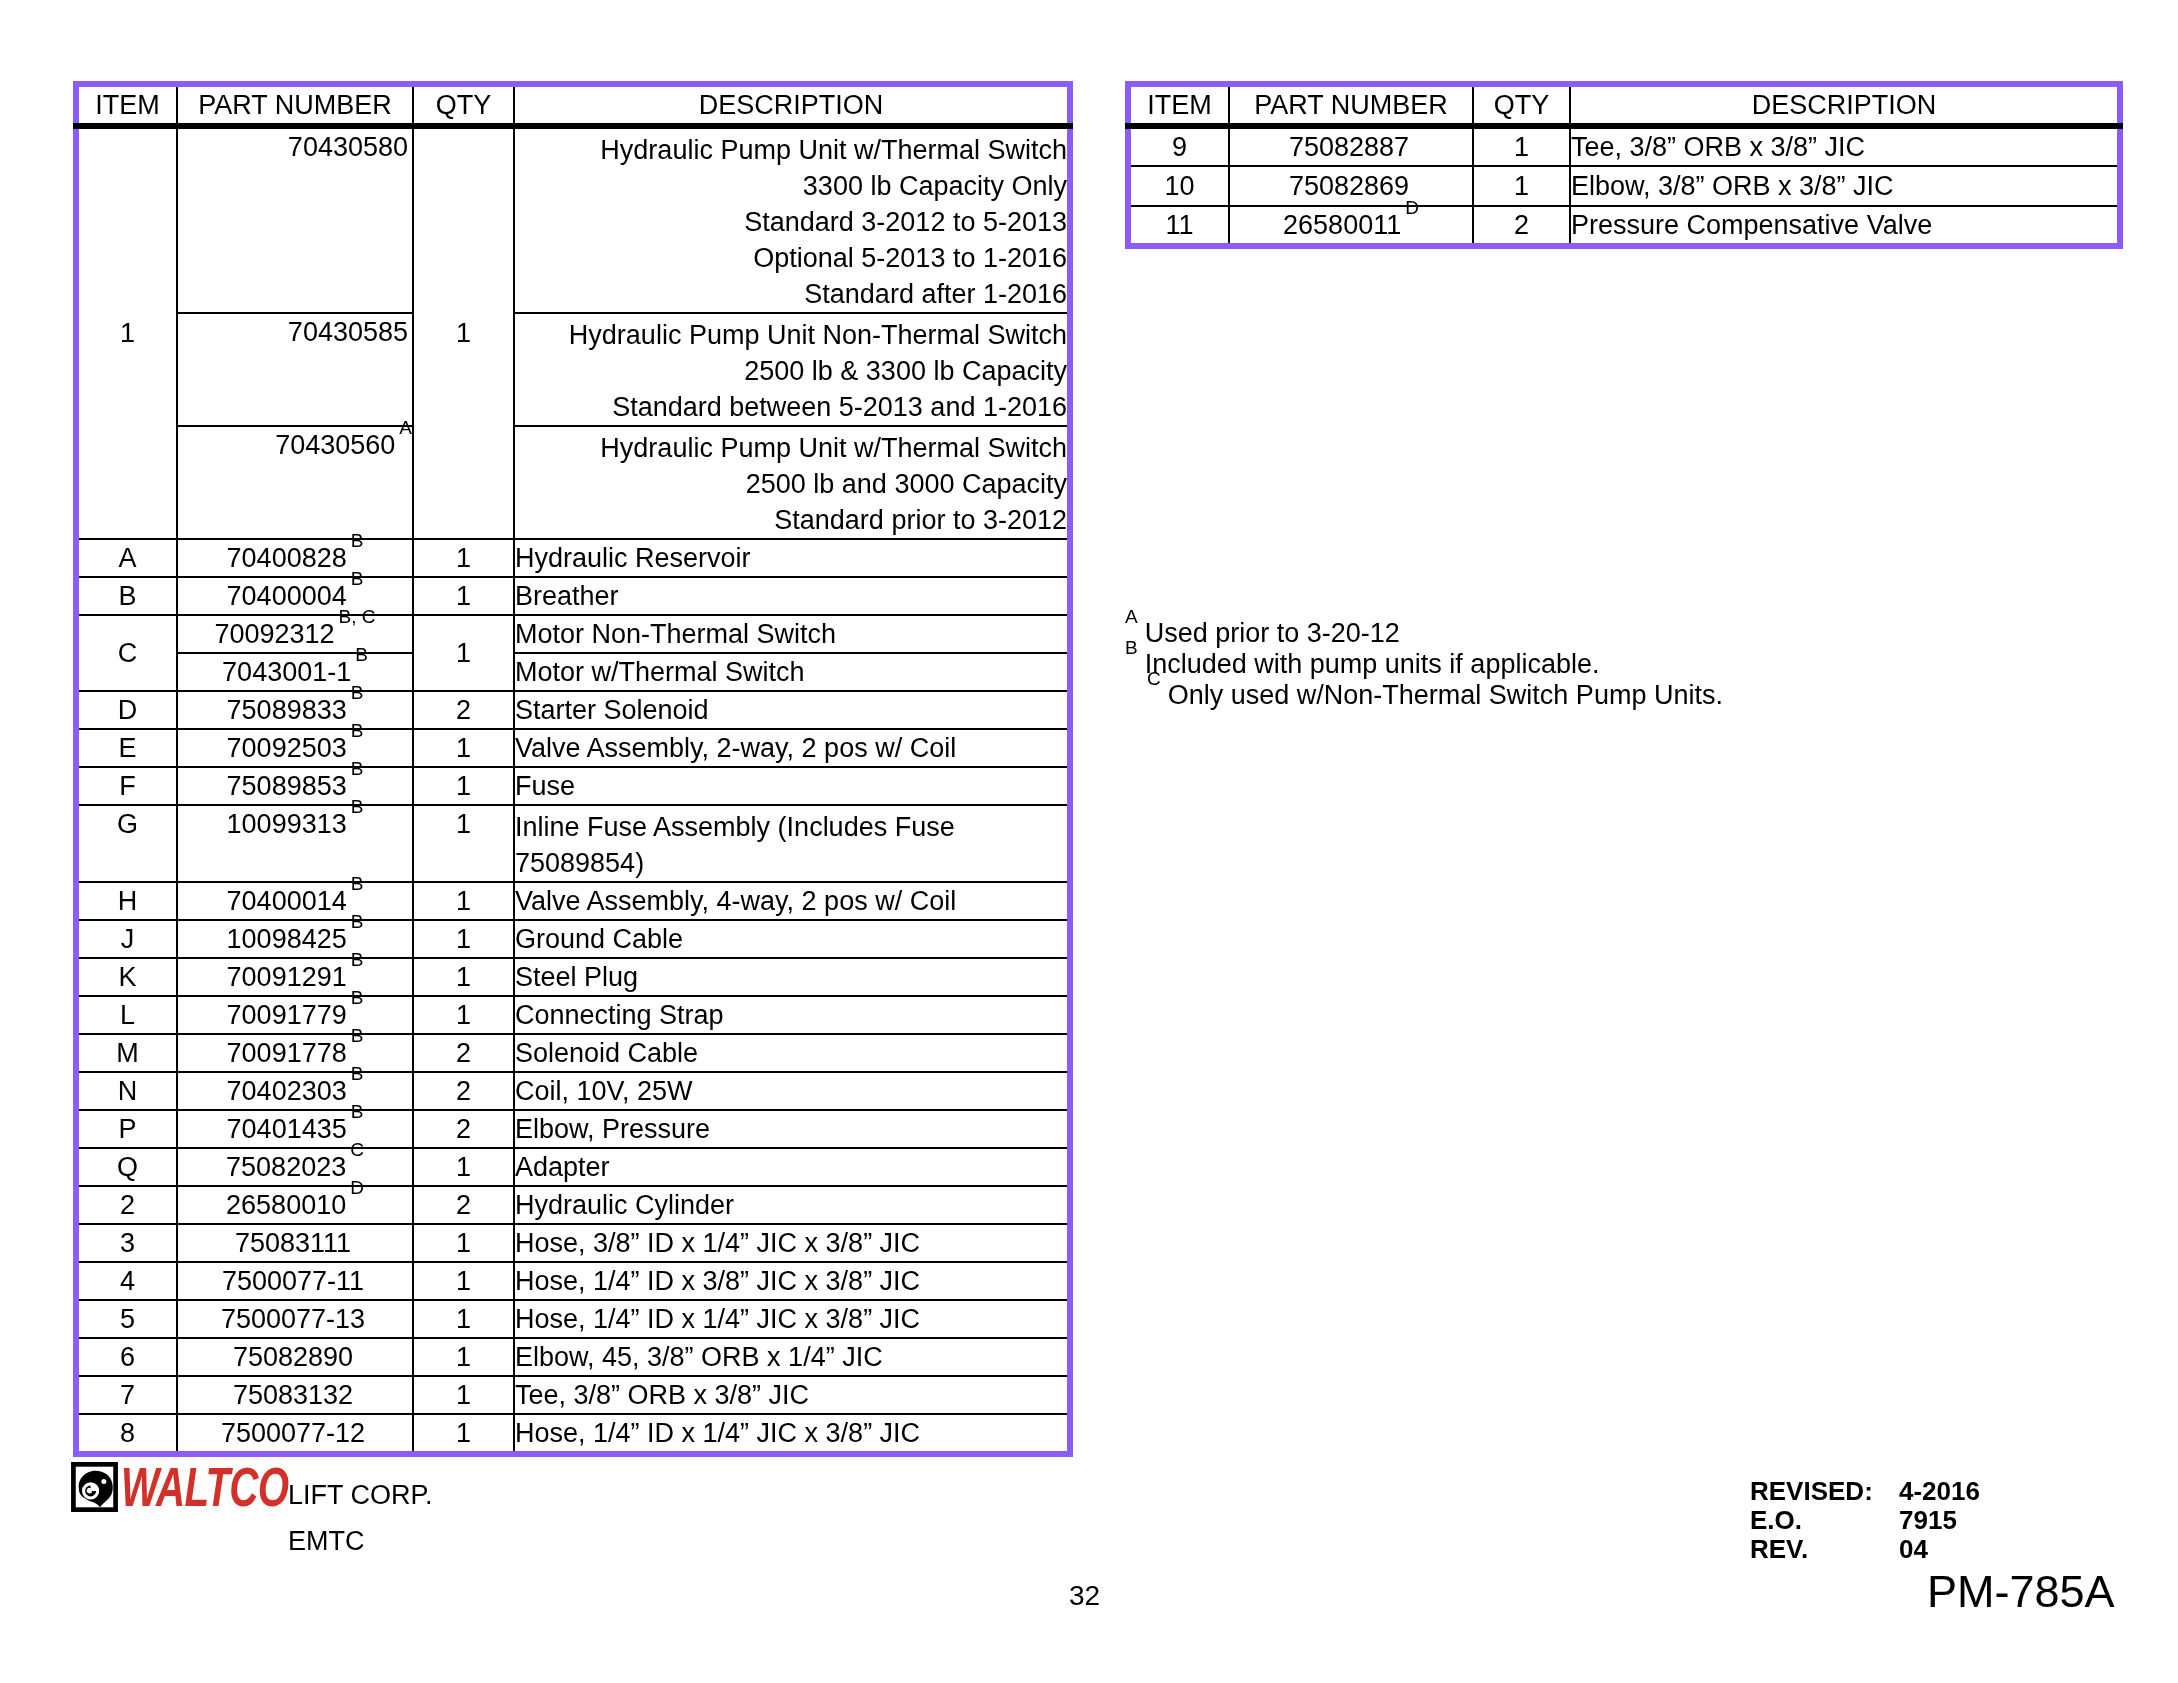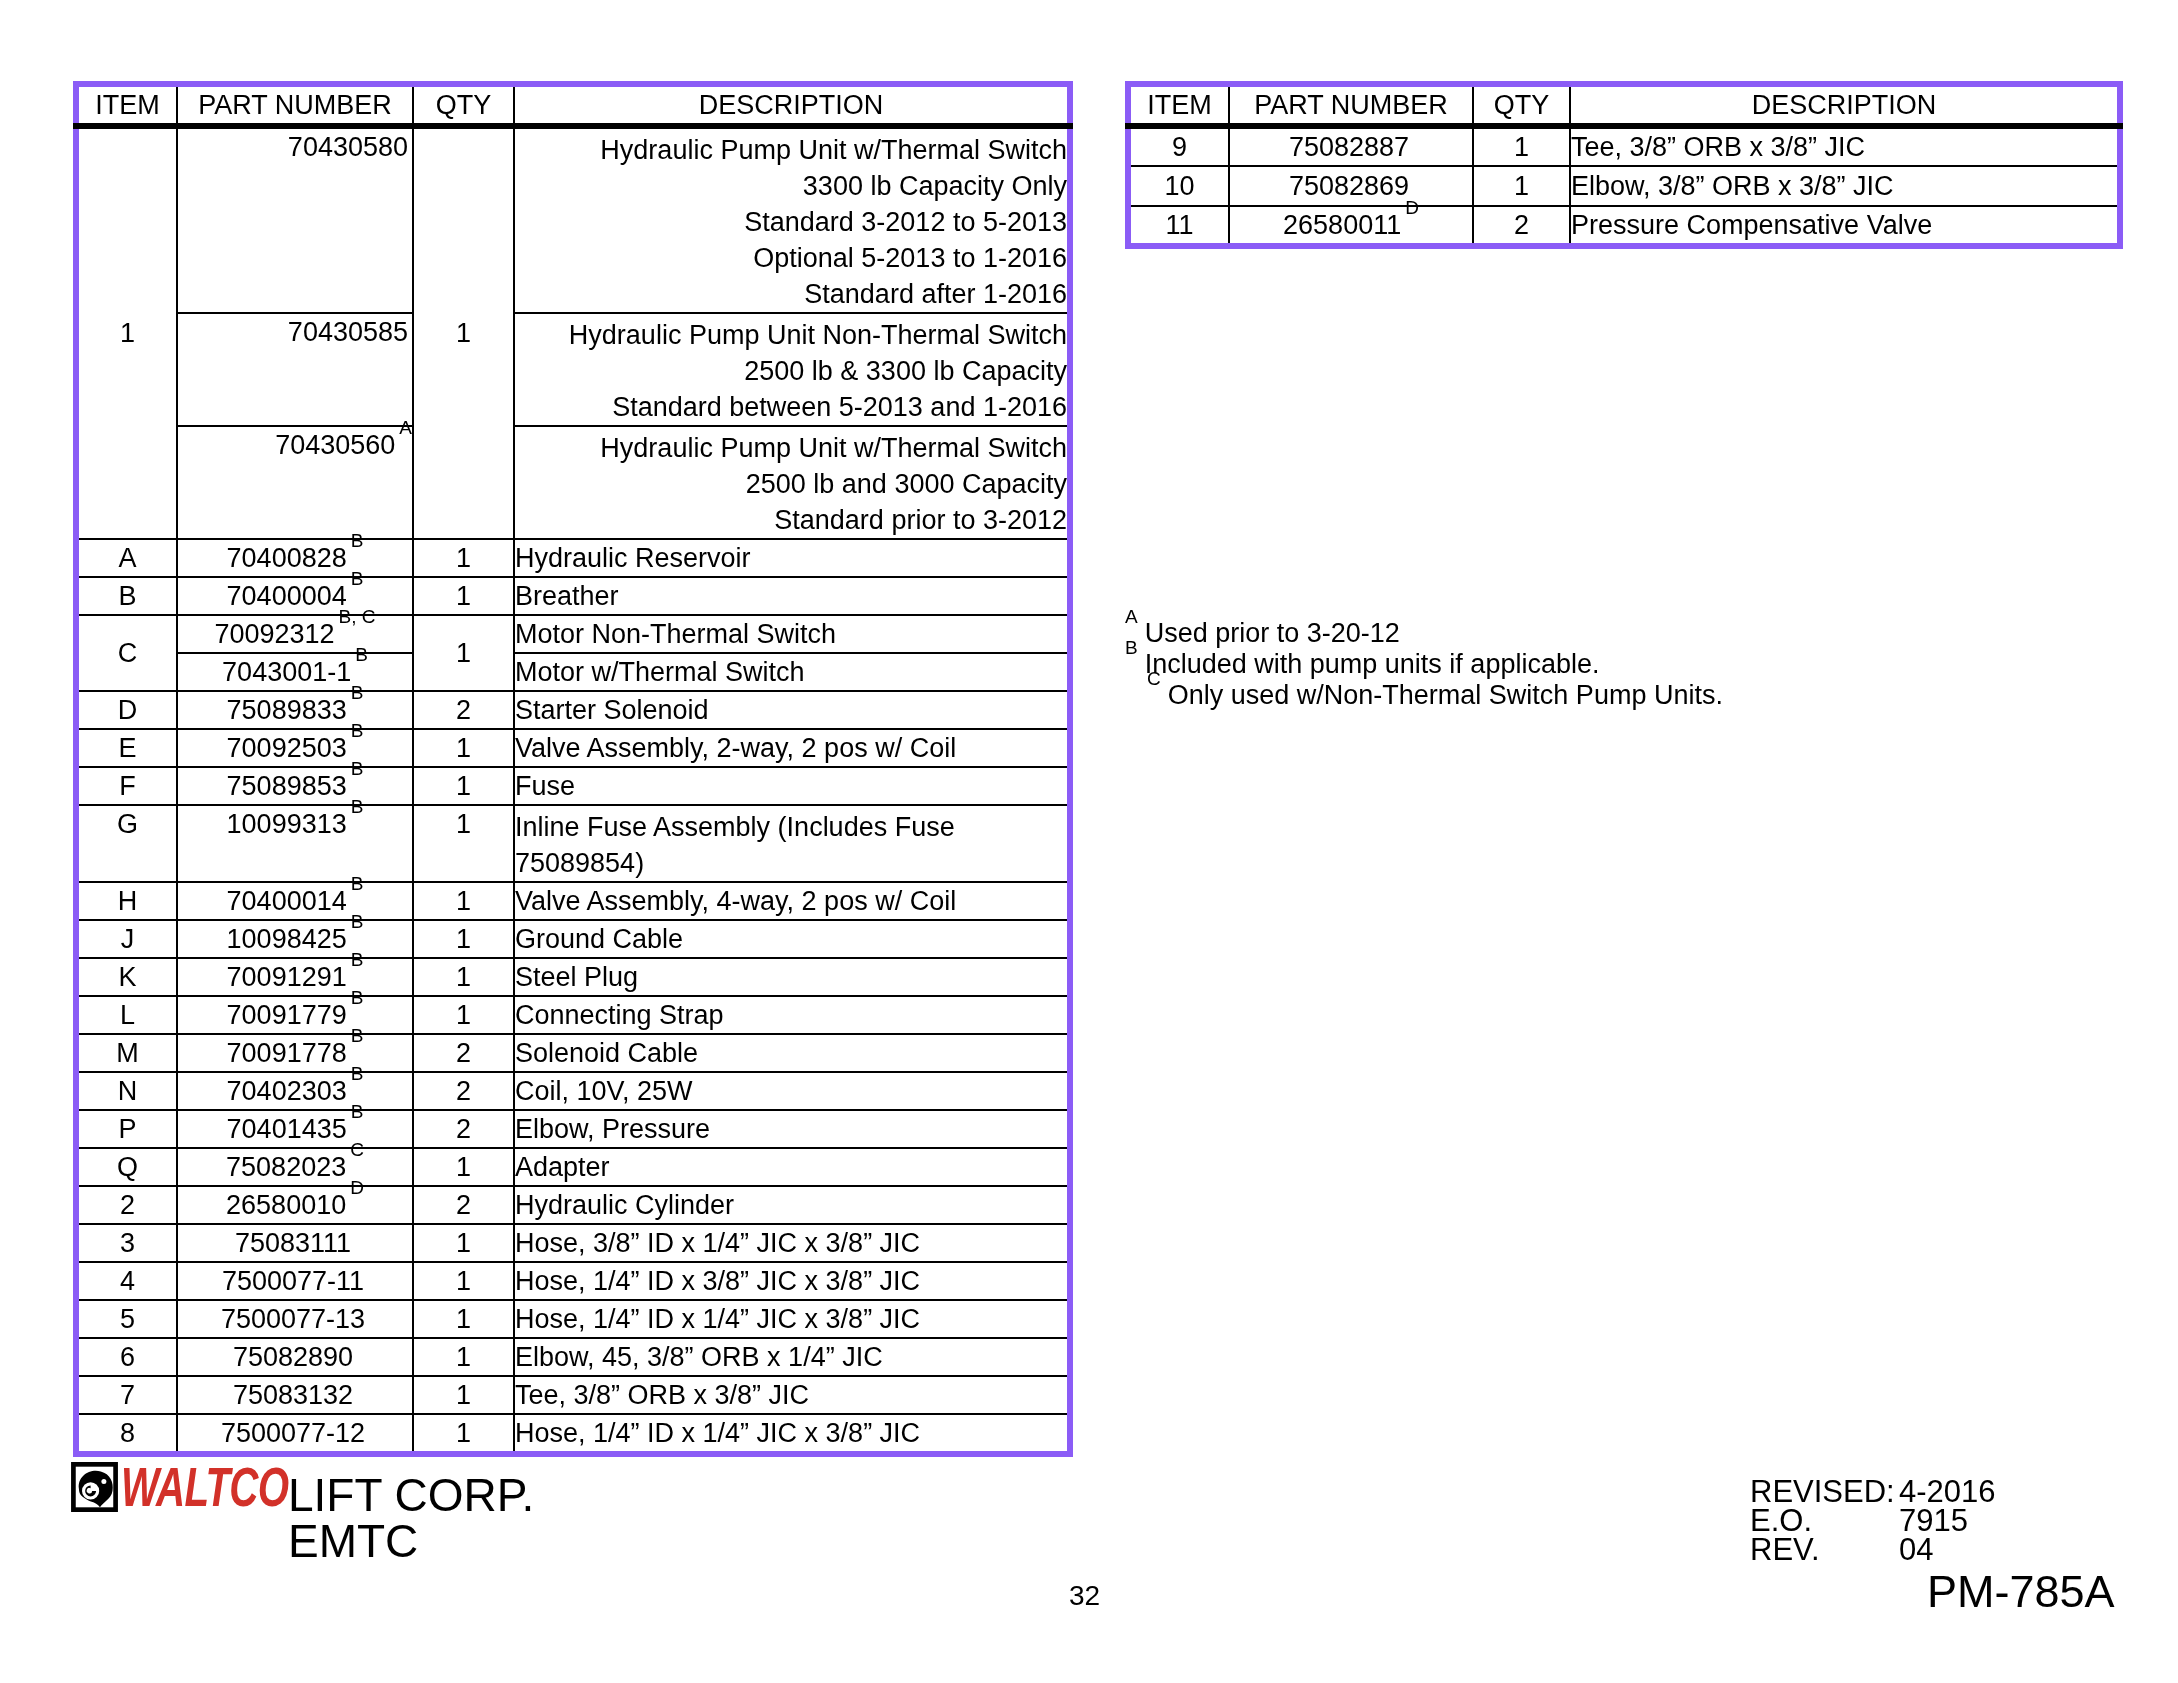--- a/index.html
+++ b/index.html
@@ -52,25 +52,25 @@
 
   
   #logo-mark{position:absolute;left:71px;top:1462px;}
   #logo-text{
     position:absolute;left:121px;top:1461px;
     color:#d23129;font-weight:bold;font-style:italic;font-size:56px;line-height:51px;
     transform:scaleX(0.72);transform-origin:left top;letter-spacing:-1px;
     white-space:nowrap;
   }
   #company-block{
-    position:absolute;left:288px;top:1472px;font-size:46px;line-height:46px;
+    position:absolute;left:288px;top:1472px;font-size:27px;line-height:46px;
   }
   #revisions{
-    position:absolute;left:1750px;top:1477px;font-size:31px;line-height:29px;
-    display:grid;grid-template-columns:149px auto;
+    position:absolute;left:1750px;top:1477px;font-size:26px;line-height:29px;
+    display:grid;grid-template-columns:149px auto;font-weight:bold;
   }
   #doc-number{position:absolute;left:1927px;top:1566px;font-size:45px;}
   #page-number{position:absolute;left:1069px;top:1580px;font-size:28px;}
 </style>
 </head>
 <body>
 
 <table class="parts" id="left-table">
   <colgroup>
     <col style="width:101px">

